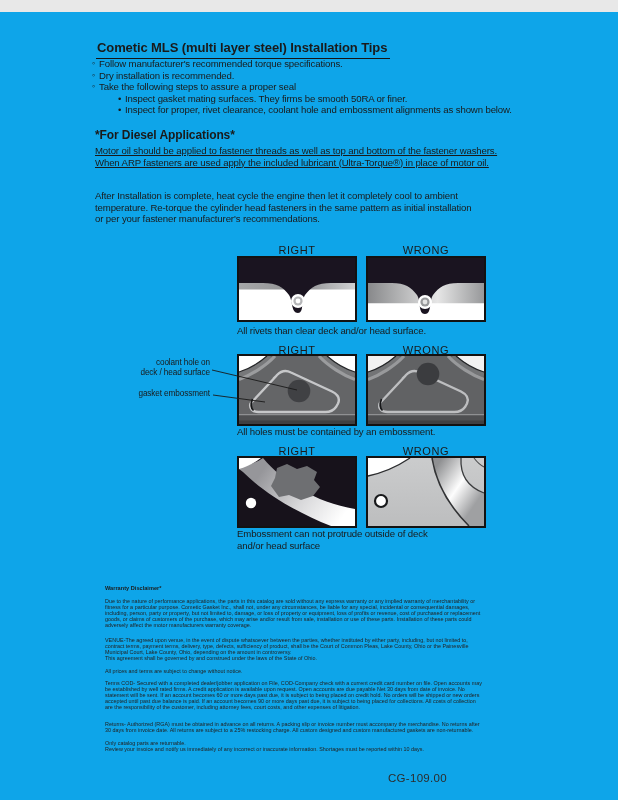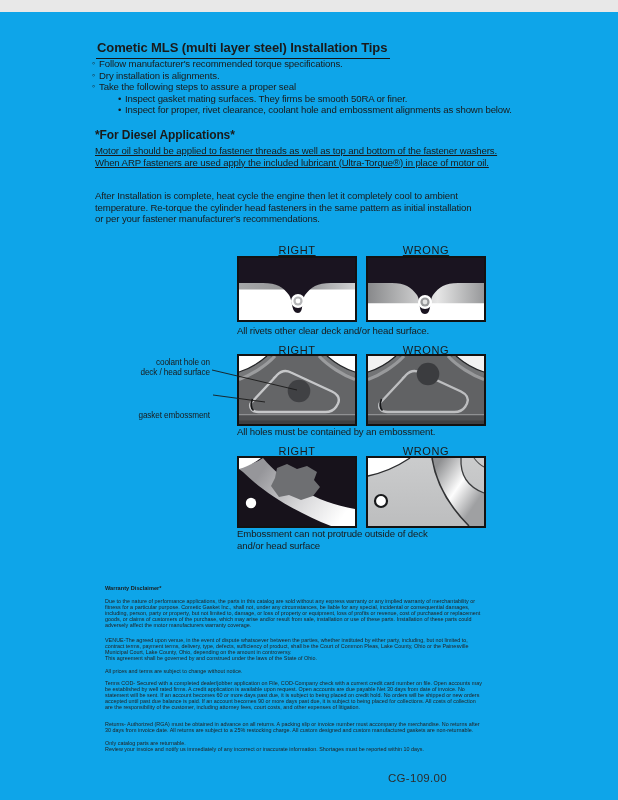--- a/index.html
+++ b/index.html
@@ -14,21 +14,21 @@
     font-size:13px; font-weight:bold; letter-spacing:-0.1px;
     border-bottom:1.6px solid #141414; padding-bottom:2.5px; padding-left:1px; padding-right:3px;
   }
   .h2 { font-size:12px; font-weight:bold; letter-spacing:-0.1px; }
   .body-text { font-size:9.6px; line-height:11.5px; letter-spacing:-0.12px; white-space:pre-line; }
   .bullet-row { display:flex; font-size:9.6px; line-height:11.5px; letter-spacing:-0.12px; }
   .bullet-row.sub { padding-left:26px; }
   .marker { flex:none; width:7px; text-align:left; }
   .marker.hollow { font-size:9px; }
   .marker.dot { font-size:9.6px; }
-  .fig-label { width:120px; text-align:center; font-size:11px; letter-spacing:0.6px;text-decoration:underline; }
+  .fig-label { width:120px; text-align:center; font-size:11px; letter-spacing:0.6px; }
   .caption { font-size:9.6px; line-height:11.5px; letter-spacing:-0.12px; white-space:pre-line; }
   .ann { width:97px; text-align:right; font-size:8.2px; line-height:9.8px; letter-spacing:-0.1px; white-space:pre-line; }
   .legal { width:416px; font-size:5.4px; line-height:5.9px; letter-spacing:0.02px; color:#222; white-space:pre-line; }
   .legal-heading { font-size:5.6px; font-weight:bold; color:#1c1c1c; }
   .code { font-size:11.5px; letter-spacing:0.3px; color:#2c2c2c; }
   svg { display:block; }
 </style>
 </head>
 <body>
 
@@ -36,21 +36,21 @@
 
   <div class="abs title" style="left:96px; top:28px;">Cometic MLS (multi layer steel) Installation Tips</div>
 
   <div class="abs" style="left:92px; top:46px;">
     <div class="bullet-row">
       <span class="marker hollow">◦</span>
       <span>Follow manufacturer's recommended torque specifications.</span>
     </div>
     <div class="bullet-row">
       <span class="marker hollow">◦</span>
-      <span>Dry installation is alignments.</span>
+      <span>Dry installation is recommended.</span>
     </div>
     <div class="bullet-row">
       <span class="marker hollow">◦</span>
       <span>Take the following steps to assure a proper seal</span>
     </div>
     <div class="bullet-row sub">
       <span class="marker dot">•</span>
       <span>Inspect gasket mating surfaces.  They firms be smooth 50RA or finer.</span>
     </div>
     <div class="bullet-row sub">
@@ -97,28 +97,28 @@
     <rect width="120" height="66" fill="#ffffff"></rect>
     <rect x="2" y="27" width="116" height="20.5" fill="url(#g1w)"></rect>
     <rect x="2" y="47.5" width="116" height="16.5" fill="#ffffff"></rect>
     <path d="M2,2 H118 V27 H92 C79,27 73,31 67,39 C63,45 66,58 59,58 C52,58 55,45 51,39 C45,31 39,27 26,27 H2 Z" fill="#1a1420"></path>
     <circle cx="59" cy="46" r="7" fill="#ffffff"></circle>
     <circle cx="59" cy="46" r="4.6" fill="#98999b"></circle>
     <circle cx="59" cy="46" r="2.4" fill="#e4e4e4"></circle>
     <rect x="1" y="1" width="118" height="64" fill="none" stroke="#121212" stroke-width="2"></rect>
   </svg>
 
-  <div class="abs caption" style="left:237px; top:313px;">All rivets other clear deck and/or head surface.</div>
+  <div class="abs caption" style="left:237px; top:313px;">All rivets than clear deck and/or head surface.</div>
 
   <div class="abs fig-label" style="left:237px; top:332px;">RIGHT</div>
   <div class="abs fig-label" style="left:366px; top:332px;">WRONG</div>
 
   <div class="abs ann" style="left:113px; top:346px;">coolant hole on
 deck / head surface</div>
-  <div class="abs ann" style="left:113px; top:399px;">gasket embossment</div>
+  <div class="abs ann" style="left:113px; top:377px;">gasket embossment</div>
 
   <svg class="abs" style="left:237px; top:342px;" width="120" height="72" viewBox="0 0 120 72">
     <rect width="120" height="72" fill="#646567"></rect>
     <path d="M2,2 H30 C22,9 12,15 2,18 Z" fill="#ffffff"></path>
     <path d="M33,2 C25,10 13,17 2,21" fill="none" stroke="#77787a" stroke-width="5"></path>
     <path d="M30,2 C22,9 12,15 2,18" fill="none" stroke="#28292b" stroke-width="1.2"></path>
     <path d="M38,2 C29,12 14,21 2,25.5" fill="none" stroke="#9b9c9e" stroke-width="3.2"></path>
     <path d="M118,2 H90 C98,9 108,15 118,18 Z" fill="#ffffff"></path>
     <path d="M87,2 C95,10 107,17 118,21" fill="none" stroke="#77787a" stroke-width="5"></path>
     <path d="M90,2 C98,9 108,15 118,18" fill="none" stroke="#28292b" stroke-width="1.2"></path>

